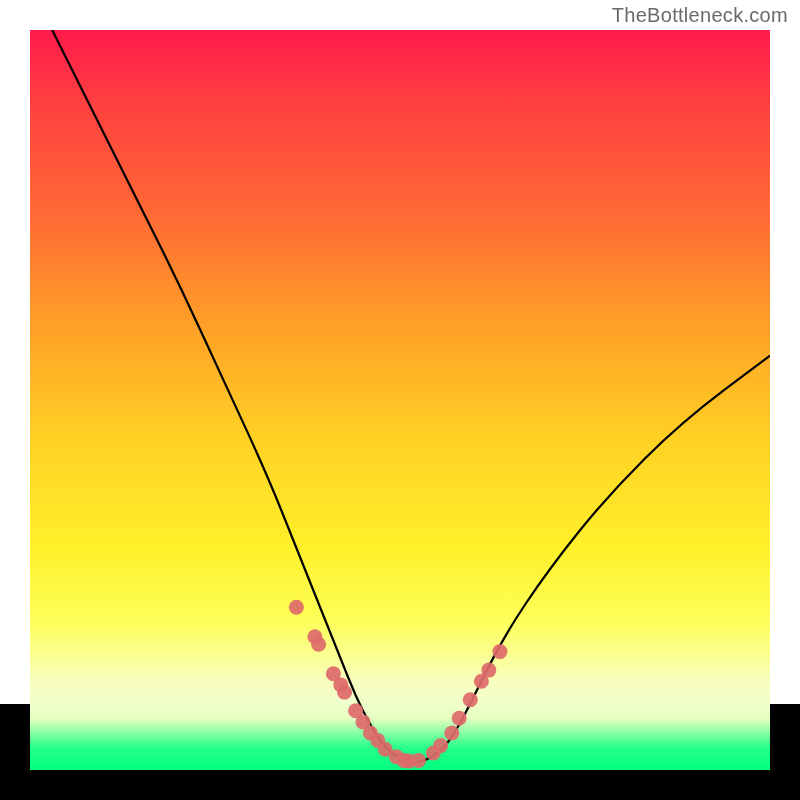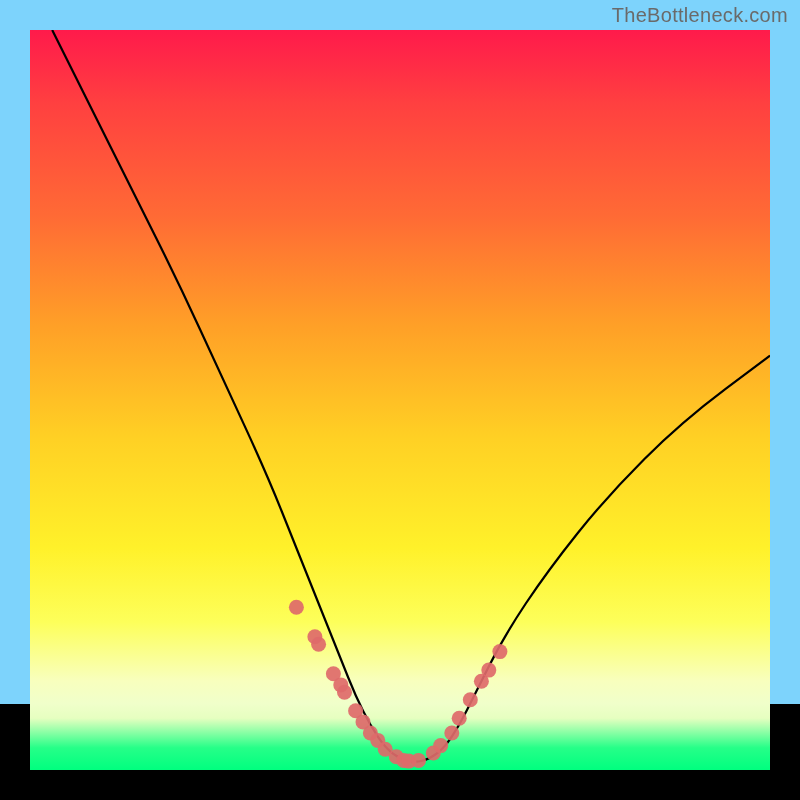--- a/index.html
+++ b/index.html
@@ -1,21 +1,21 @@
 <!DOCTYPE html>
 <html><head>
 <meta charset="utf-8">
 <style>
   * { margin: 0; padding: 0; box-sizing: border-box; }
   html, body { width: 800px; height: 800px; overflow: hidden; background: #000; }
   .frame {
     position: absolute;
     top: 0; left: 0;
     width: 800px; height: 704px;
-    background: #7dd3fc;
+    background: #ffffff;
   }
   .plot-area {
     position: absolute;
     top: 30px;
     left: 30px;
     width: 740px;
     height: 740px;
     background: linear-gradient(to bottom,
       #ff1a4b 0%,
       #ff4040 10%,

